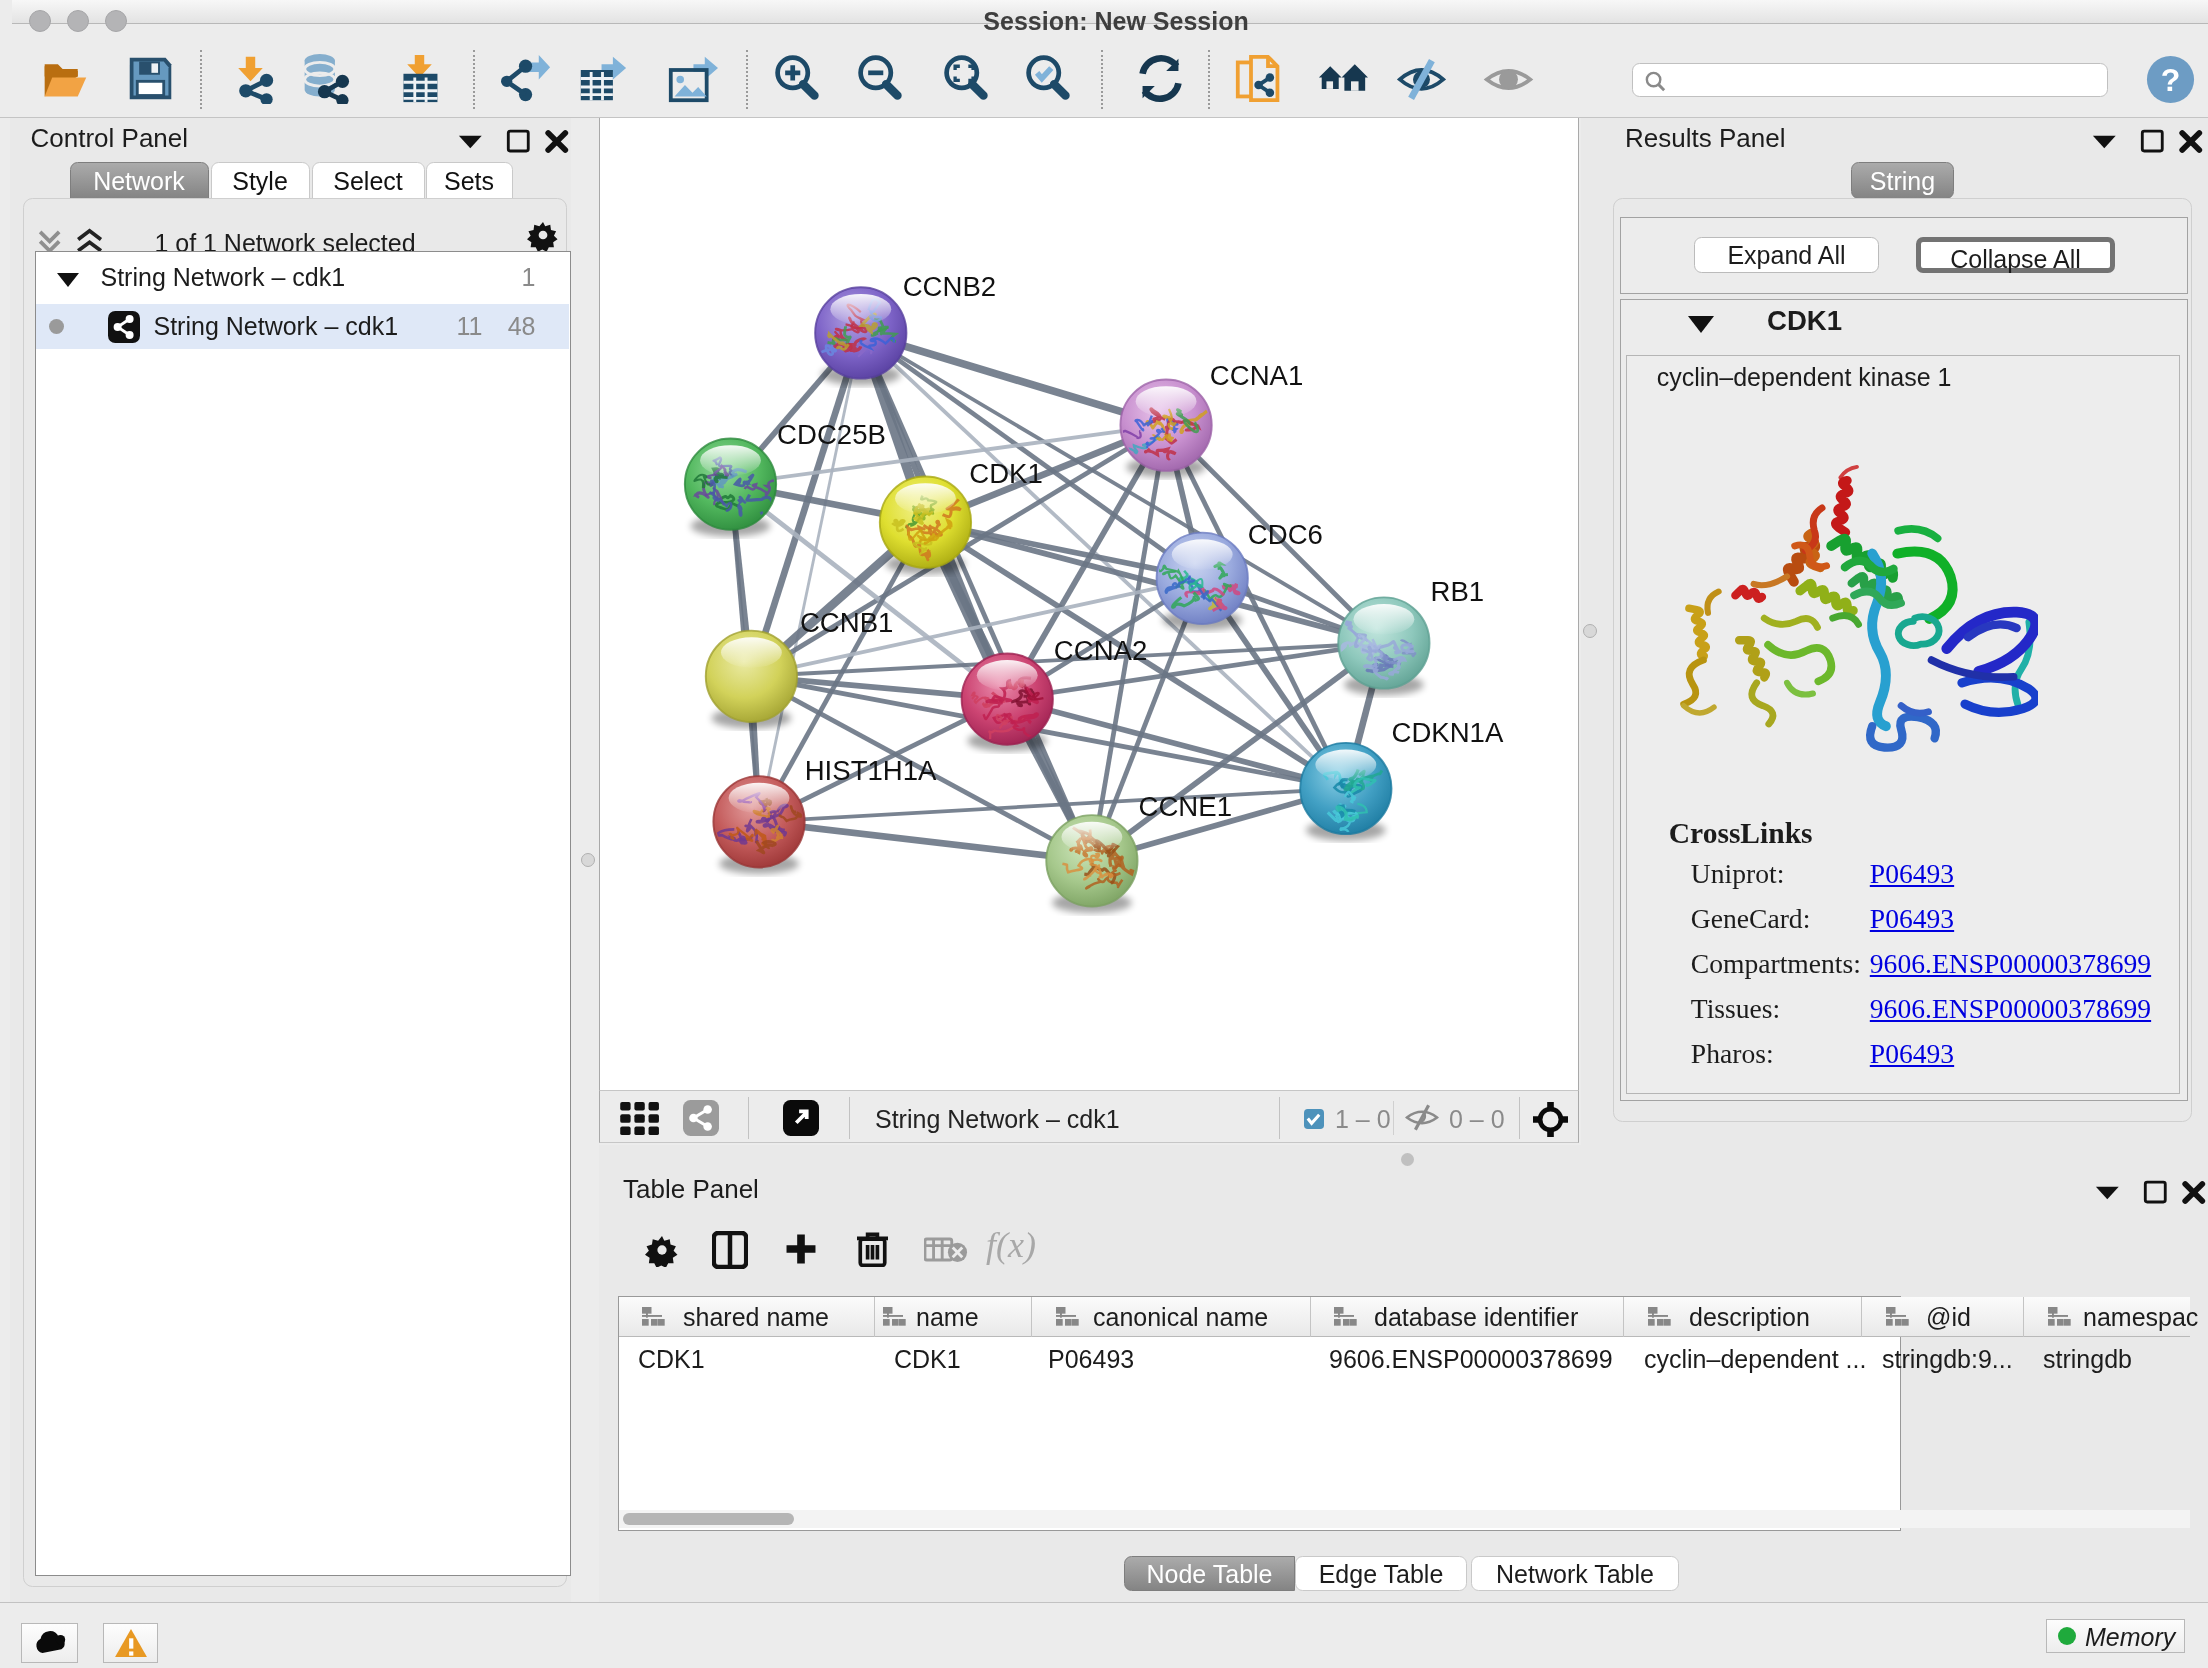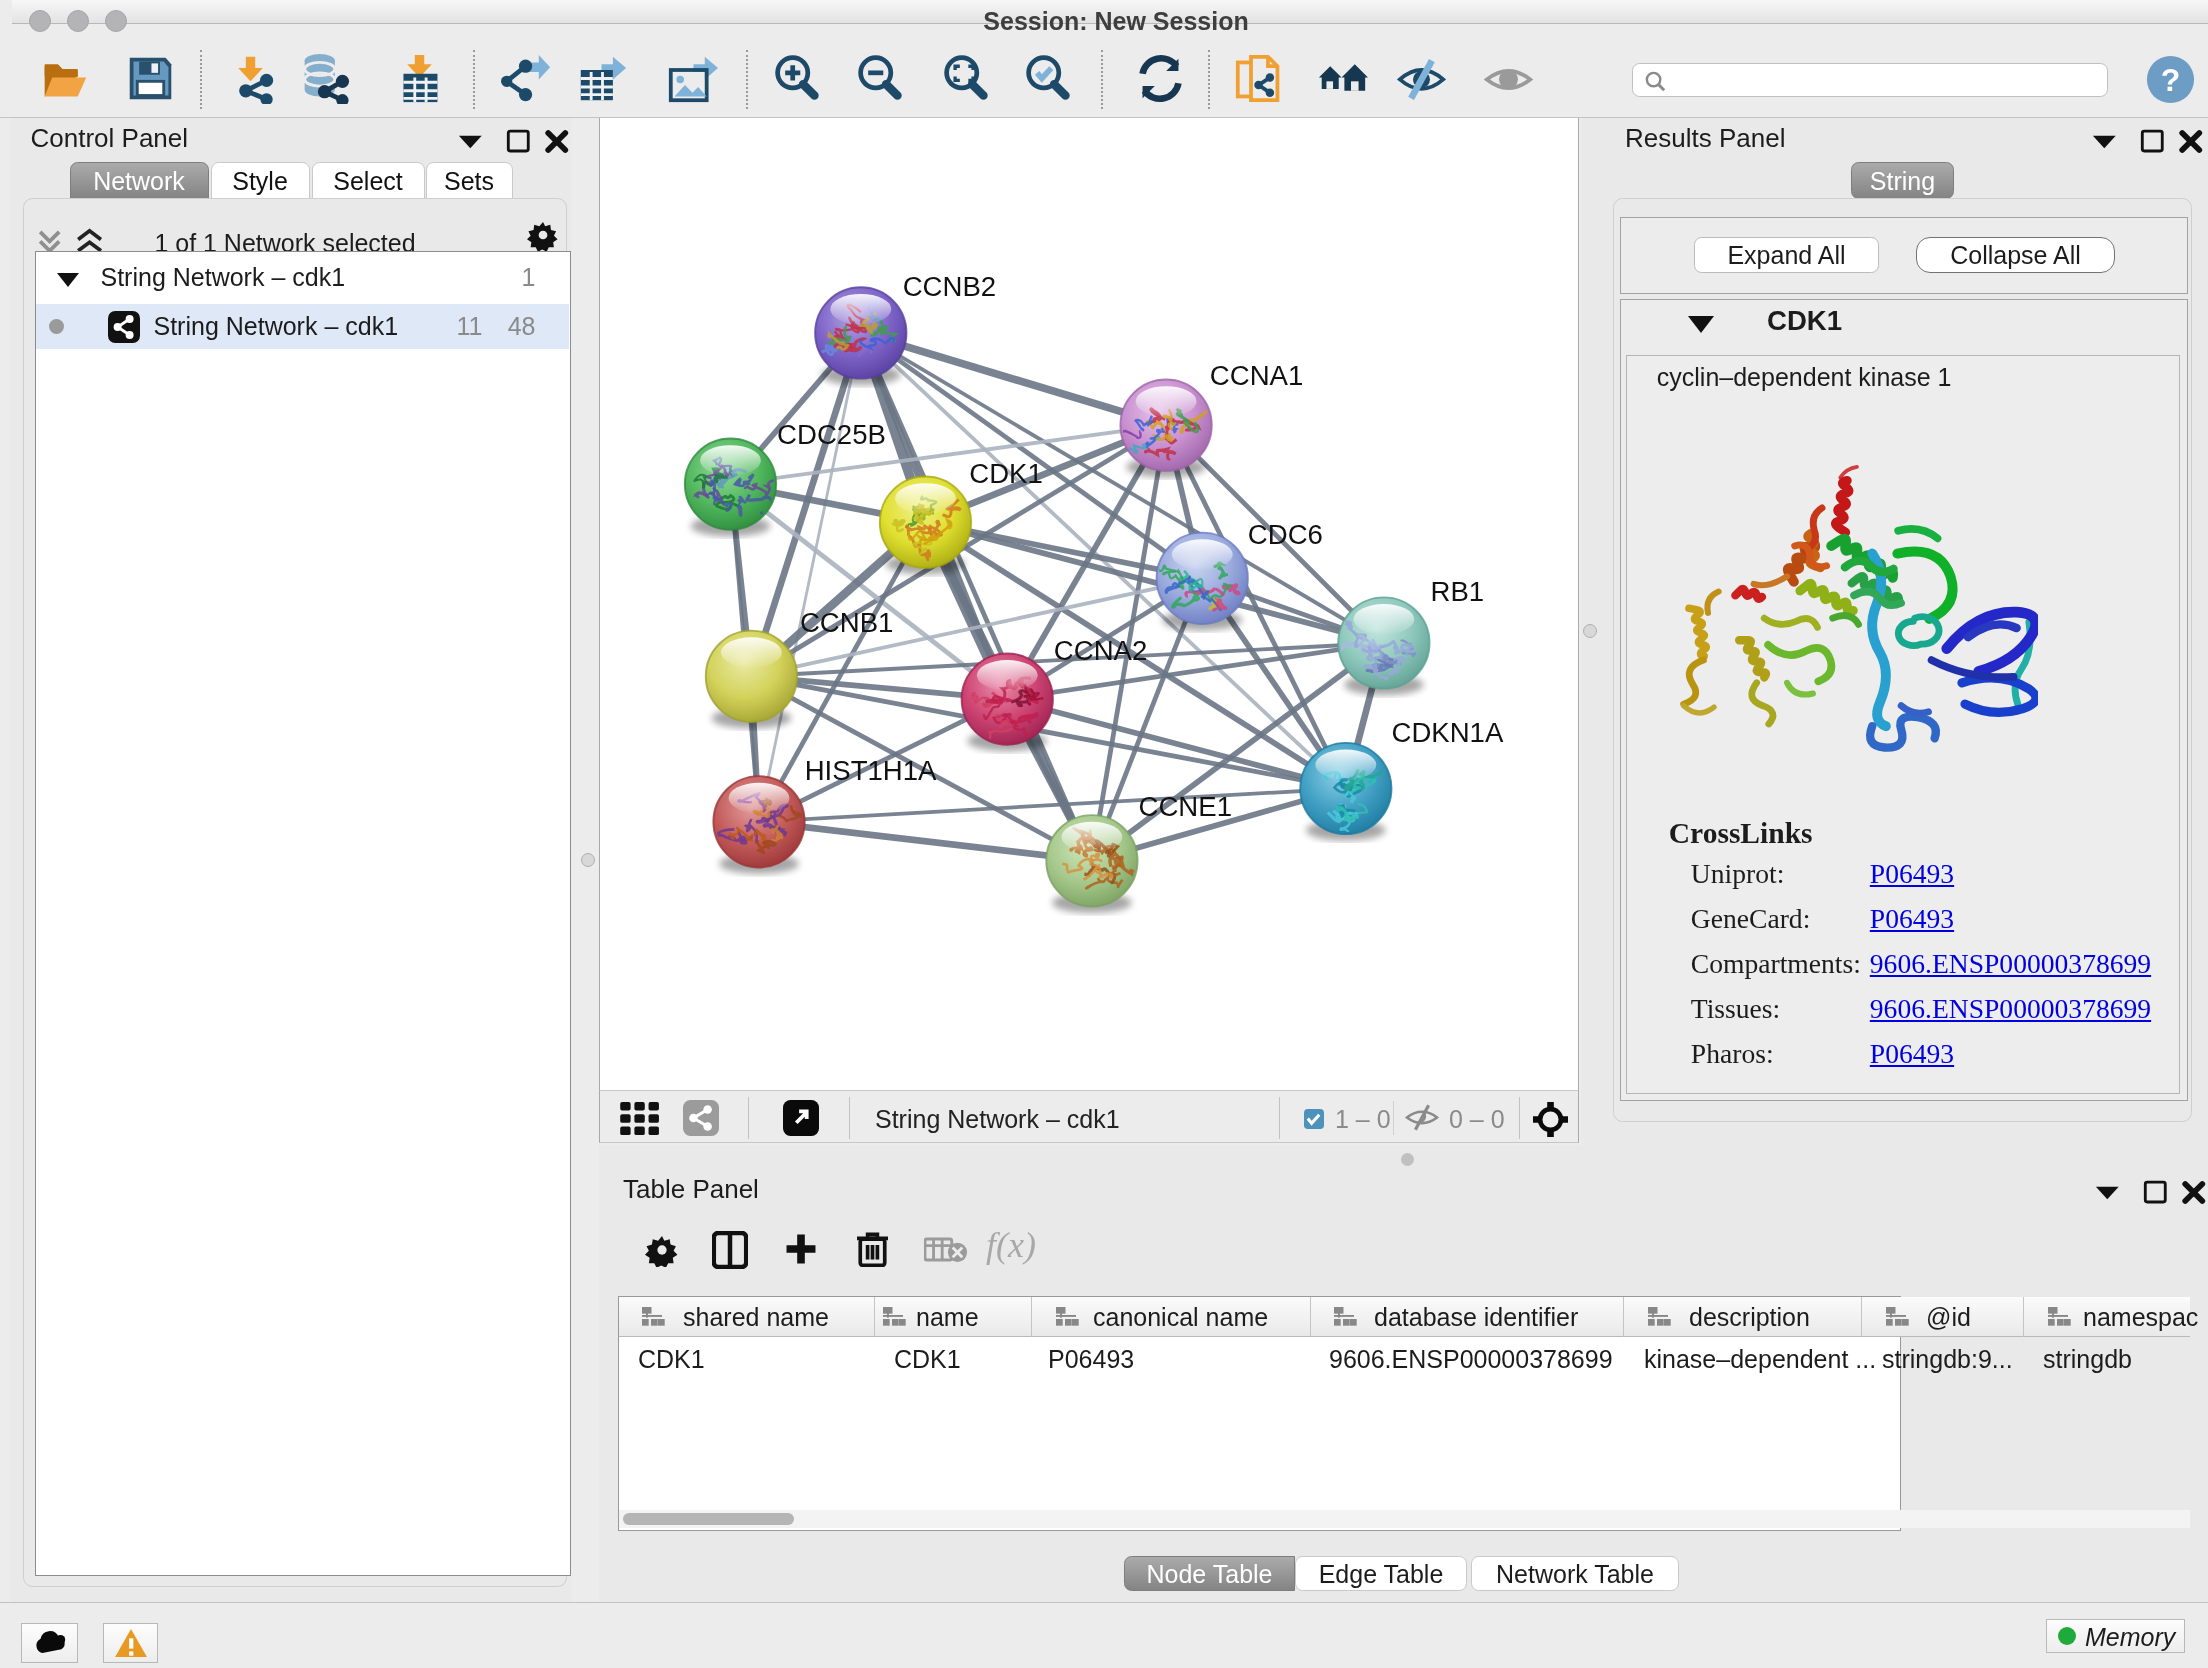--- a/index.html
+++ b/index.html
@@ -714,21 +714,21 @@
   <div class="abs ptitle" style="left:44px; top:4.8px;">Results Panel</div>
   <svg class="abs" style="left:510px; top:11.4px" width="114" height="25" viewBox="0 0 120 26">
     <path d="M2 7 h24 l-12 13 z" fill="#111"></path>
     <rect x="54" y="2" width="21" height="21" fill="none" stroke="#111" stroke-width="3" rx="2"></rect>
     <path d="M96 4 l18 18 M114 4 l-18 18" stroke="#111" stroke-width="6" stroke-linecap="round"></path>
   </svg>
   <div class="abs" style="left:270px; top:44px; width:103px; height:37px; background:linear-gradient(#ababab,#848484); border:1px solid #7e7e7e; border-radius:7.6px; color:#fff; font-size:25px; text-align:center; line-height:36px;">String</div>
   <div class="abs" style="left:32px; top:80px; width:579px; height:924px; background:#e9e9e9; border:1px solid #cfcfcf; border-radius:9.5px;"></div>
   <div class="abs" style="left:39px; top:99px; width:568px; height:77px; border:1.9px solid #a2a2a2; background:#ececec;">
     <div class="abs" style="left:73px; top:19px; width:185px; height:36px; background:#fff; border:1px solid #bbb; border-radius:7.6px; font-size:25px; text-align:center; line-height:35px;">Expand All</div>
-    <div class="abs" style="left:295px; top:19px; width:199px; height:36px; background:#fff; border:1px solid #737373; border-radius:14px; font-size:25px; text-align:center; line-height:35px;">Collapse All</div>
+    <div class="abs" style="left:295px; top:19px; width:199px; height:36px; background:#fff; border:5px solid #737373; border-radius:7px; font-size:25px; text-align:center; line-height:35px;">Collapse All</div>
   </div>
   <div class="abs" style="left:39px; top:181px; width:568px; height:802px; border:1.9px solid #a2a2a2; background:#ececec;">
     <div class="abs" style="left:67px; top:16px; width:0; height:0; border-left:13.3px solid transparent; border-right:13.3px solid transparent; border-top:17px solid #111;"></div>
     <div class="abs" style="left:146px; top:4.8px; font-size:27.6px; font-weight:bold;">CDK1</div>
     <div class="abs" style="left:4.8px; top:55px; width:554px; height:739px; background:#ededed; border:1px solid #b5b5b5;">
       <div class="abs" style="left:30px; top:6.7px; font-size:25px;">cyclin–dependent kinase 1</div>
       <svg class="abs" style="left:46px; top:95px" width="365" height="304" viewBox="0 0 480 390">
 <g fill="none" stroke-linecap="round" stroke-linejoin="round">
 <path d="M242 16 q-14 2 -22 14" stroke="#d04040" stroke-width="5"></path>
 <path d="M227 102 Q227 102 218 96 Q209 89 219 87 Q230 84 221 78 Q212 72 222 69 Q233 66 224 60 Q215 54 226 51 Q236 49 227 42 Q218 36 229 34" stroke="#c41818" stroke-width="12"></path>
@@ -832,21 +832,21 @@
     <div class="abs hico" style="left:437px"></div>
     <div class="abs hico" style="left:715px"></div>
     <div class="abs hico" style="left:1029px"></div>
     <div class="abs hico" style="left:1267px"></div>
     <div class="abs hico" style="left:1429px"></div>
 
     <div class="abs celltxt" style="left:19px; top:48px;">CDK1</div>
     <div class="abs celltxt" style="left:275px; top:48px;">CDK1</div>
     <div class="abs celltxt" style="left:429px; top:48px;">P06493</div>
     <div class="abs celltxt" style="left:710px; top:48px;">9606.ENSP00000378699</div>
-    <div class="abs celltxt" style="left:1025px; top:48px;">kinase–dependent ...</div>
+    <div class="abs celltxt" style="left:1025px; top:48px;">cyclin–dependent ...</div>
     <div class="abs celltxt" style="left:1263px; top:48px;">stringdb:9...</div>
     <div class="abs celltxt" style="left:1424px; top:48px;">stringdb</div>
 
     <div class="abs" style="left:0; top:213px; width:1571px; height:18px; background:#f3f3f3;">
       <div class="abs" style="left:3.8px; top:2.9px; width:171px; height:12.4px; background:#b5b5b5; border-radius:6.7px;"></div>
     </div>
   </div>
 
   <div class="abs btab btabsel" style="left:525px; width:171px;">Node Table</div>
   <div class="abs btab" style="left:696px; width:172px;">Edge Table</div>

